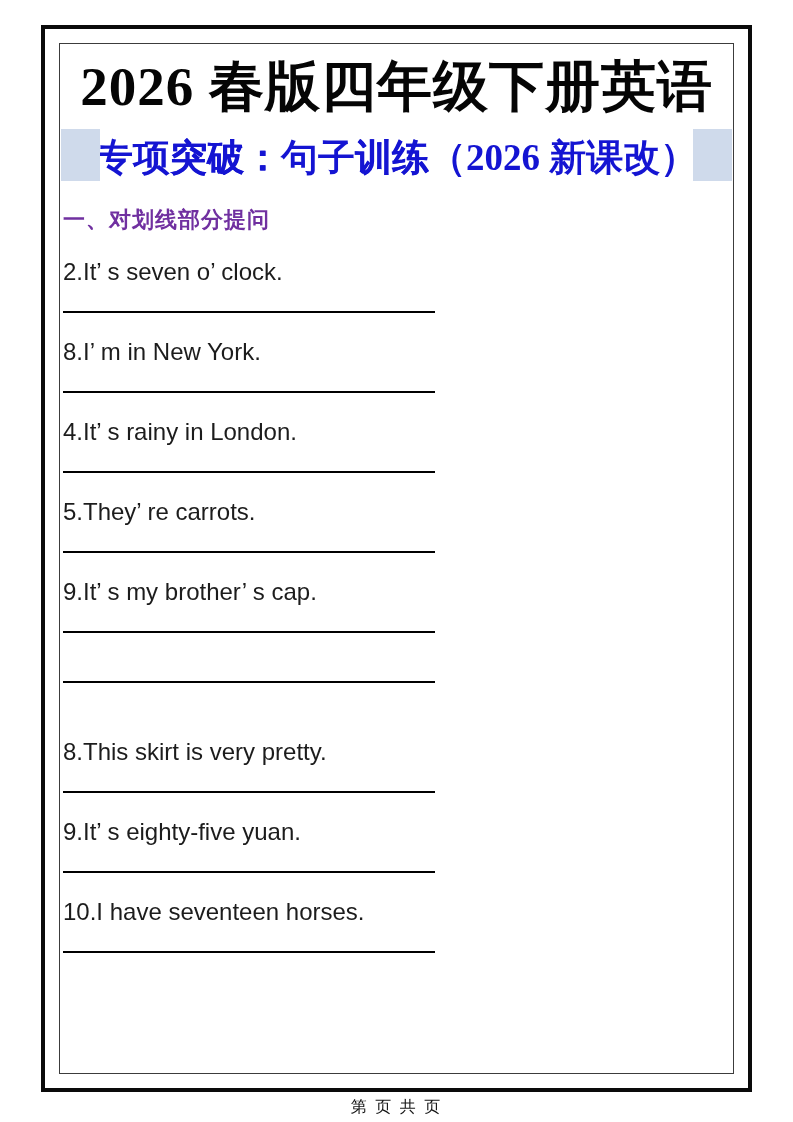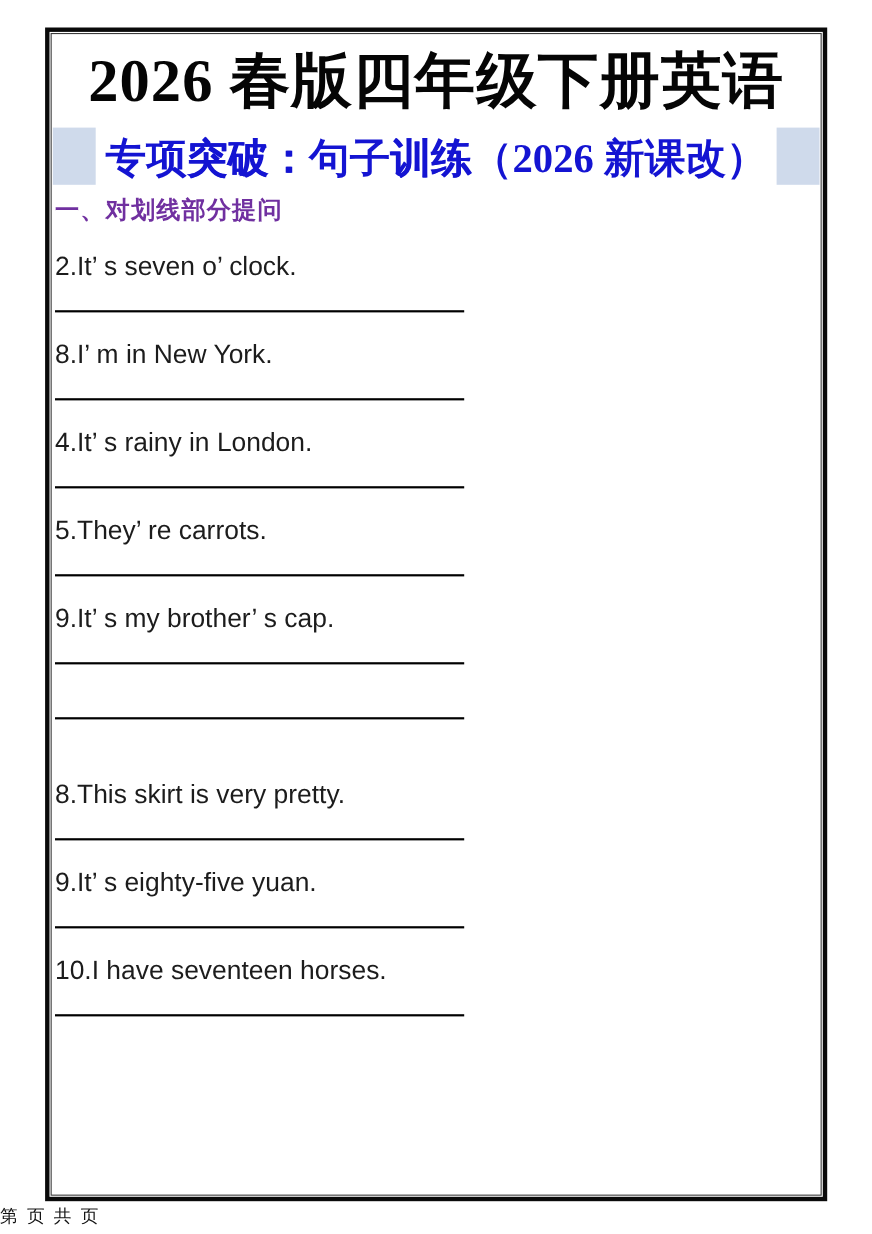--- a/index.html
+++ b/index.html
@@ -15,21 +15,21 @@
 
   
   .page {
     position: absolute;
     left: 41px;
     top: 25px;
     width: 711px;
     height: 1067px;
     box-sizing: border-box;
     border: 4px solid #0a0a0a;
-    padding: 1px;
+    padding: 14px;
     background: #ffffff;
   }
   .page-inner {
     box-sizing: border-box;
     width: 100%;
     height: 100%;
     border: 1px solid #3c3c3c;
     position: relative;
     overflow: hidden;
   }
@@ -68,21 +68,21 @@
     font-family: "Liberation Serif", "DejaVu Serif", serif;
     font-size: 37px;
     line-height: 50px;
     color: #1414d2;
     white-space: nowrap;
   }
   .subtitle-text .kai   { font-weight: 600; }
   .subtitle-text .heavy { font-weight: 900; text-shadow: 0.6px 0 0 currentColor; }
 
   .section-header {
-    margin: 8px 0 0 3px;
+    margin: 24px 0 0 3px;
     font-size: 22px;
     line-height: 26px;
     font-weight: bold;
     color: #7030a0;
     letter-spacing: 1px;
   }
 
   .items {
     margin: 24px 0 0 3px;
   }
@@ -97,21 +97,21 @@
     width: 372px;
     height: 24px;
     border-bottom: 2px solid #000000;
   }
 
   .page-footer {
     position: absolute;
     top: 1096px;
     left: 0;
     width: 793px;
-    text-align: left;
+    text-align: center;
     font-size: 16px;
     line-height: 22px;
     color: #111111;
     letter-spacing: 2px;
   }
 </style>
 </head>
 <body>
 
 <div class="page">

